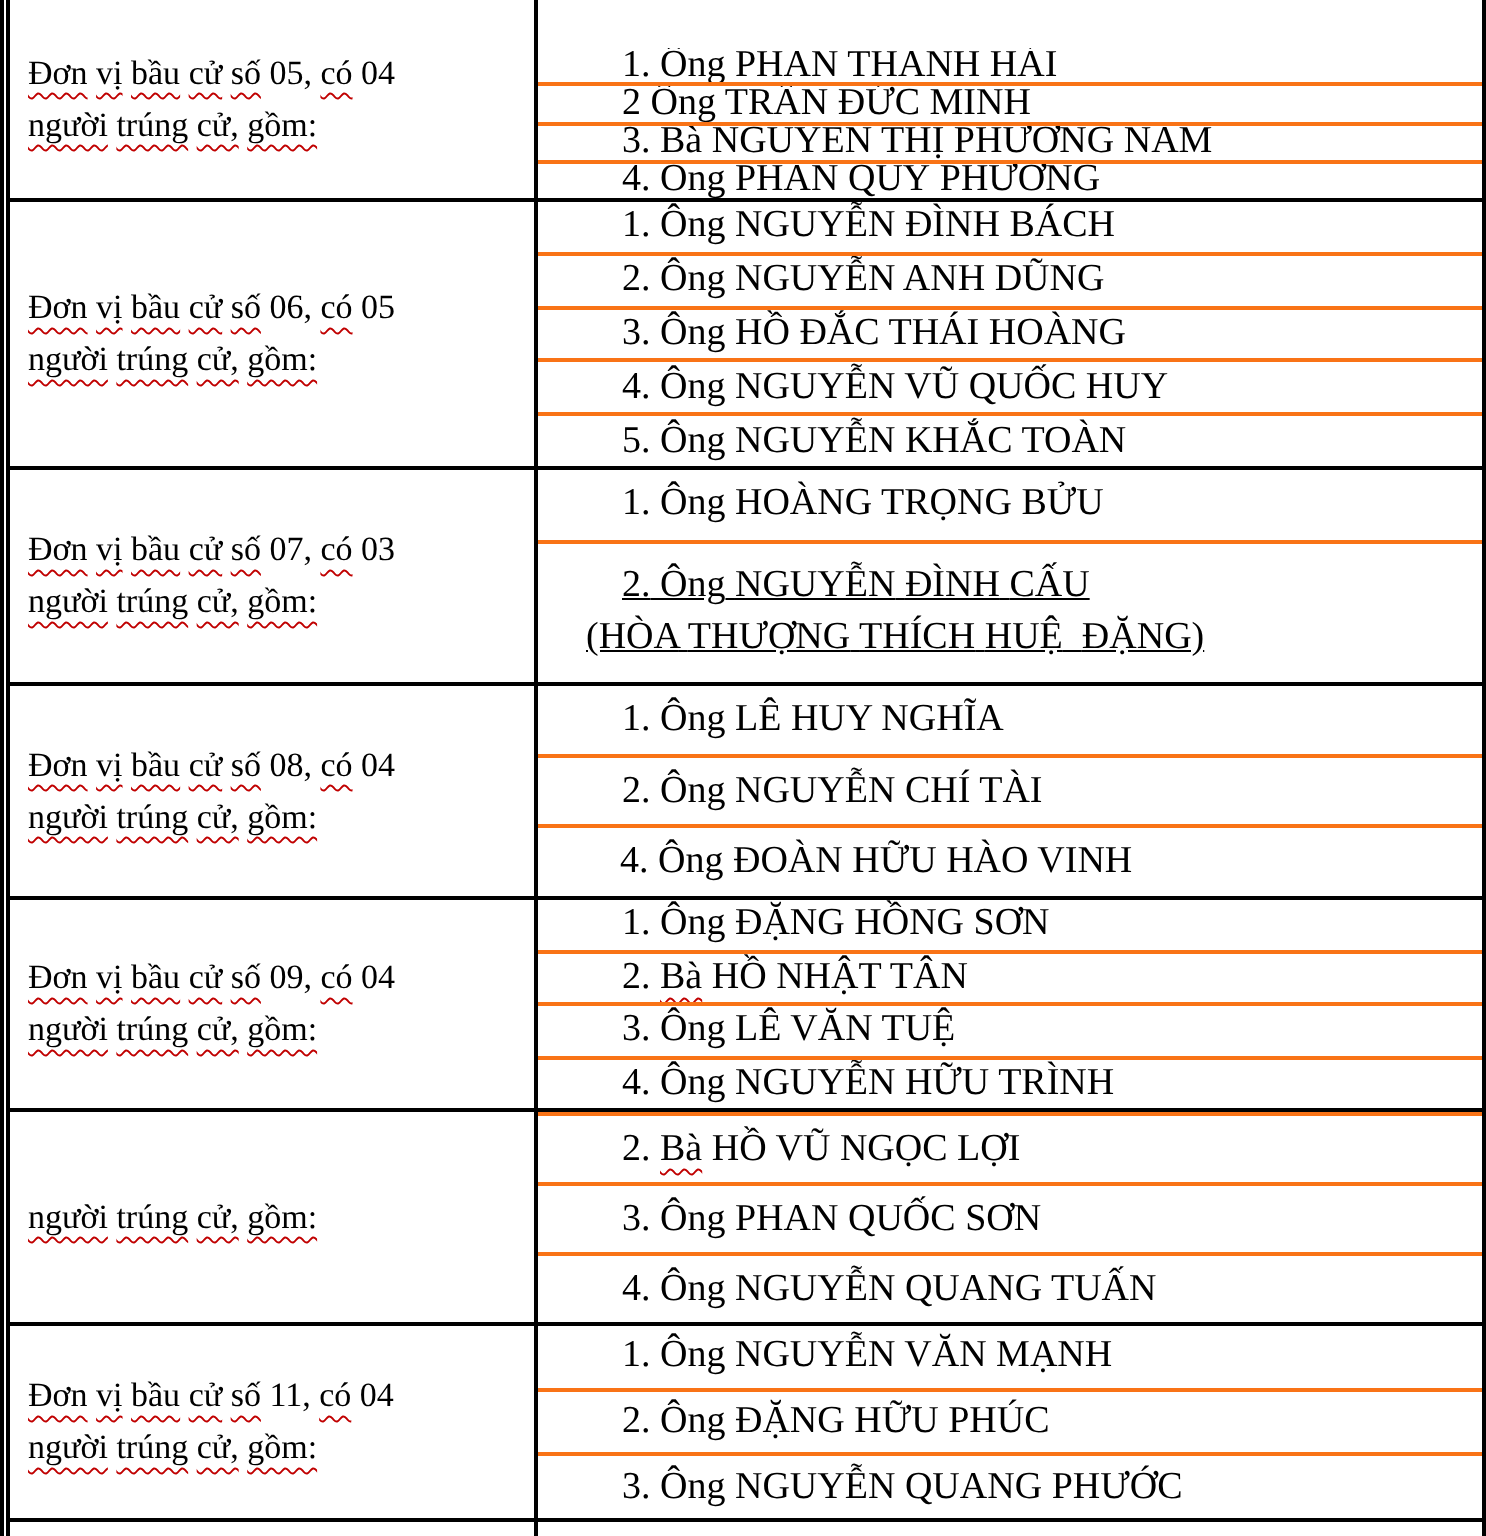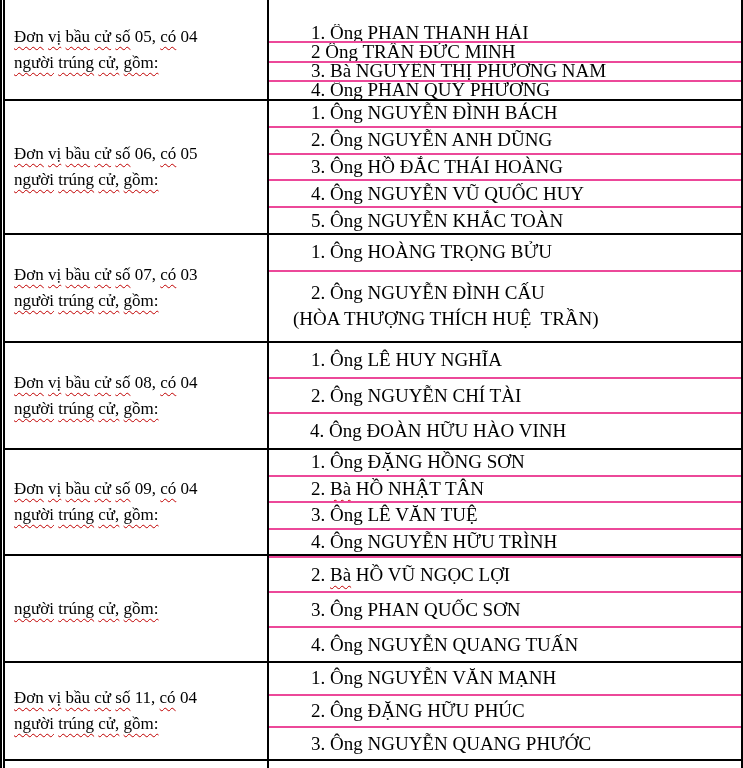--- a/index.html
+++ b/index.html
@@ -45,21 +45,21 @@
   }
   .lbl-line { display: block; white-space: pre-wrap; }
   .cell-right {
     flex: 1 1 auto;
     display: flex;
     flex-direction: column;
     min-width: 0;
   }
   .name-row {
     box-sizing: border-box;
-    border-top: 2px solid #ec4899;
+    border-top: 2px solid #f97316;
     display: flex;
     flex-direction: column;
     justify-content: center;
     padding-left: 24px;
     padding-right: 2px;
     overflow: hidden;
   }
   .name-row.rfirst { border-top: none; }
   .name-line {
     font-size: 19px;
@@ -131,23 +131,23 @@
       <div class="cell-left">
         <div class="unit-label">
           <span class="lbl-line"><span class="sp">Đơn</span> <span class="sp">vị</span> <span class="sp">bầu</span> <span class="sp">cử</span> <span class="sp">số</span> <span>07,</span> <span class="sp">có</span> <span>03</span></span>
           <span class="lbl-line"><span class="sp">người</span> <span class="sp">trúng</span> <span class="sp">cử,</span> <span class="sp">gồm:</span></span>
         </div>
       </div>
       <div class="cell-right">
         <div class="name-row rfirst" style="flex: 1 1 0px;">
           <div class="name-line firstline"><span>1.</span> <span>Ông</span> <span>HOÀNG</span> <span>TRỌNG</span> <span>BỬU</span></div>
         </div>
-        <div class="name-row" style="flex: 2 1 0px;">
+        <div class="name-row" style="flex: 2 1 0px; text-decoration: underline;">
           <div class="name-line firstline"><span>2.</span> <span>Ông</span> <span>NGUYỄN</span> <span>ĐÌNH</span> <span>CẤU</span></div>
-          <div class="name-line"><span>(HÒA</span> <span>THƯỢNG</span> <span>THÍCH</span> <span>HUỆ</span>  <span>TRẦN)</span></div>
+          <div class="name-line"><span>(HÒA</span> <span>THƯỢNG</span> <span>THÍCH</span> <span>HUỆ</span>  <span>ĐẶNG)</span></div>
         </div>
       </div>
     </div>
     <div class="block" style="height: 107px;">
       <div class="cell-left">
         <div class="unit-label">
           <span class="lbl-line"><span class="sp">Đơn</span> <span class="sp">vị</span> <span class="sp">bầu</span> <span class="sp">cử</span> <span class="sp">số</span> <span>08,</span> <span class="sp">có</span> <span>04</span></span>
           <span class="lbl-line"><span class="sp">người</span> <span class="sp">trúng</span> <span class="sp">cử,</span> <span class="sp">gồm:</span></span>
         </div>
       </div>

